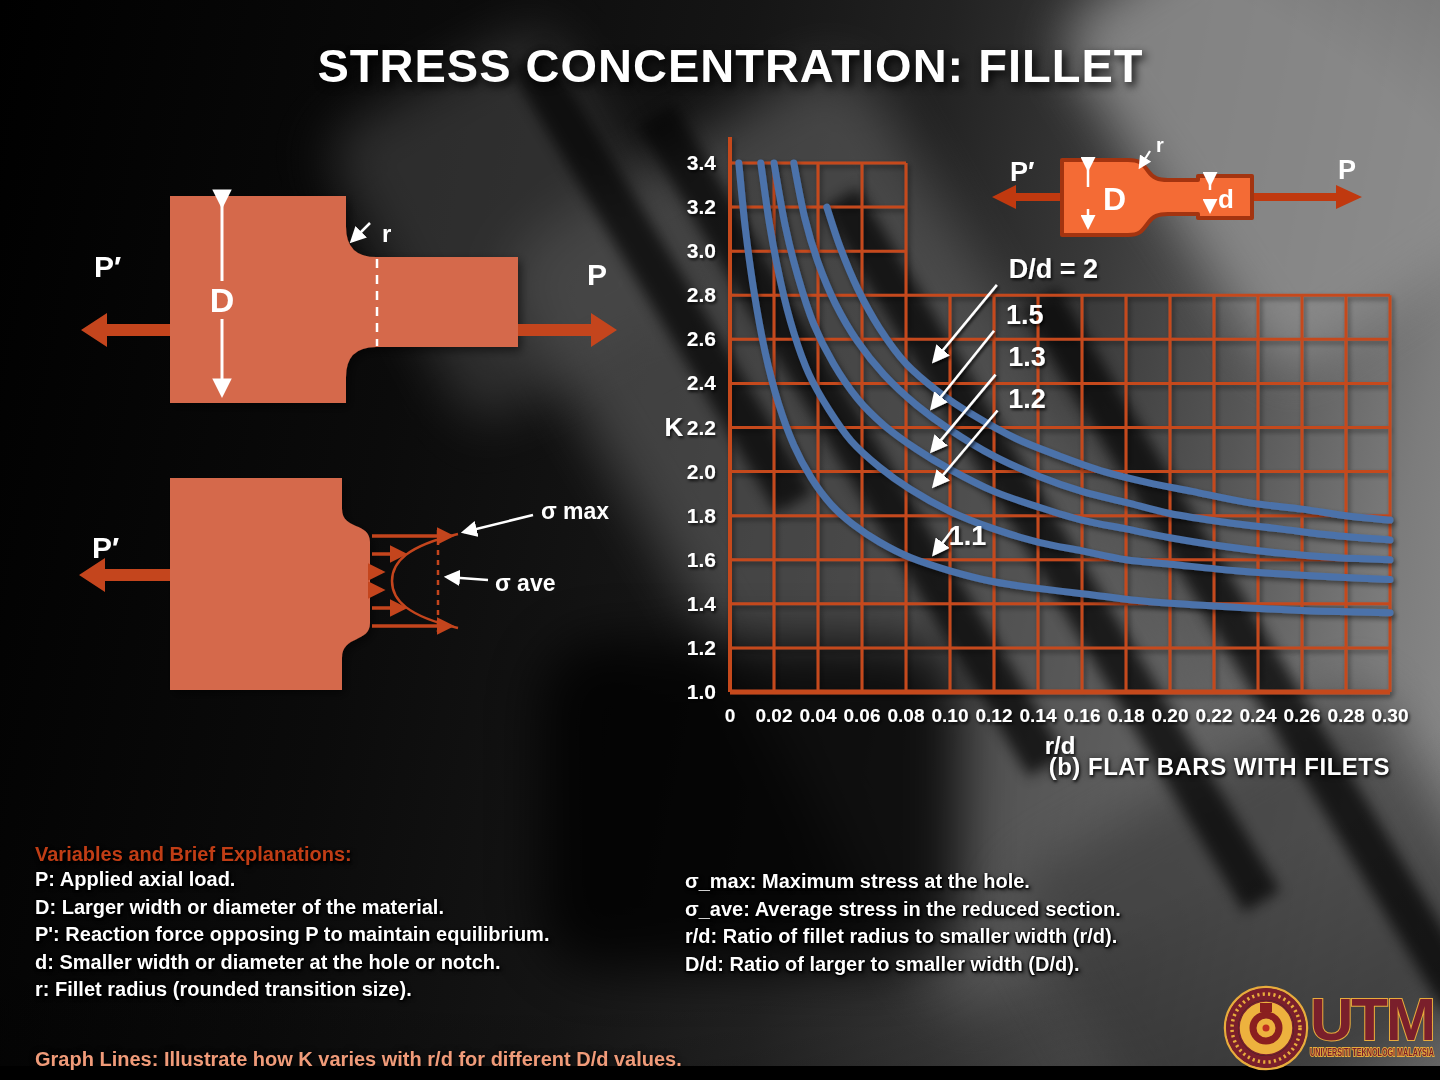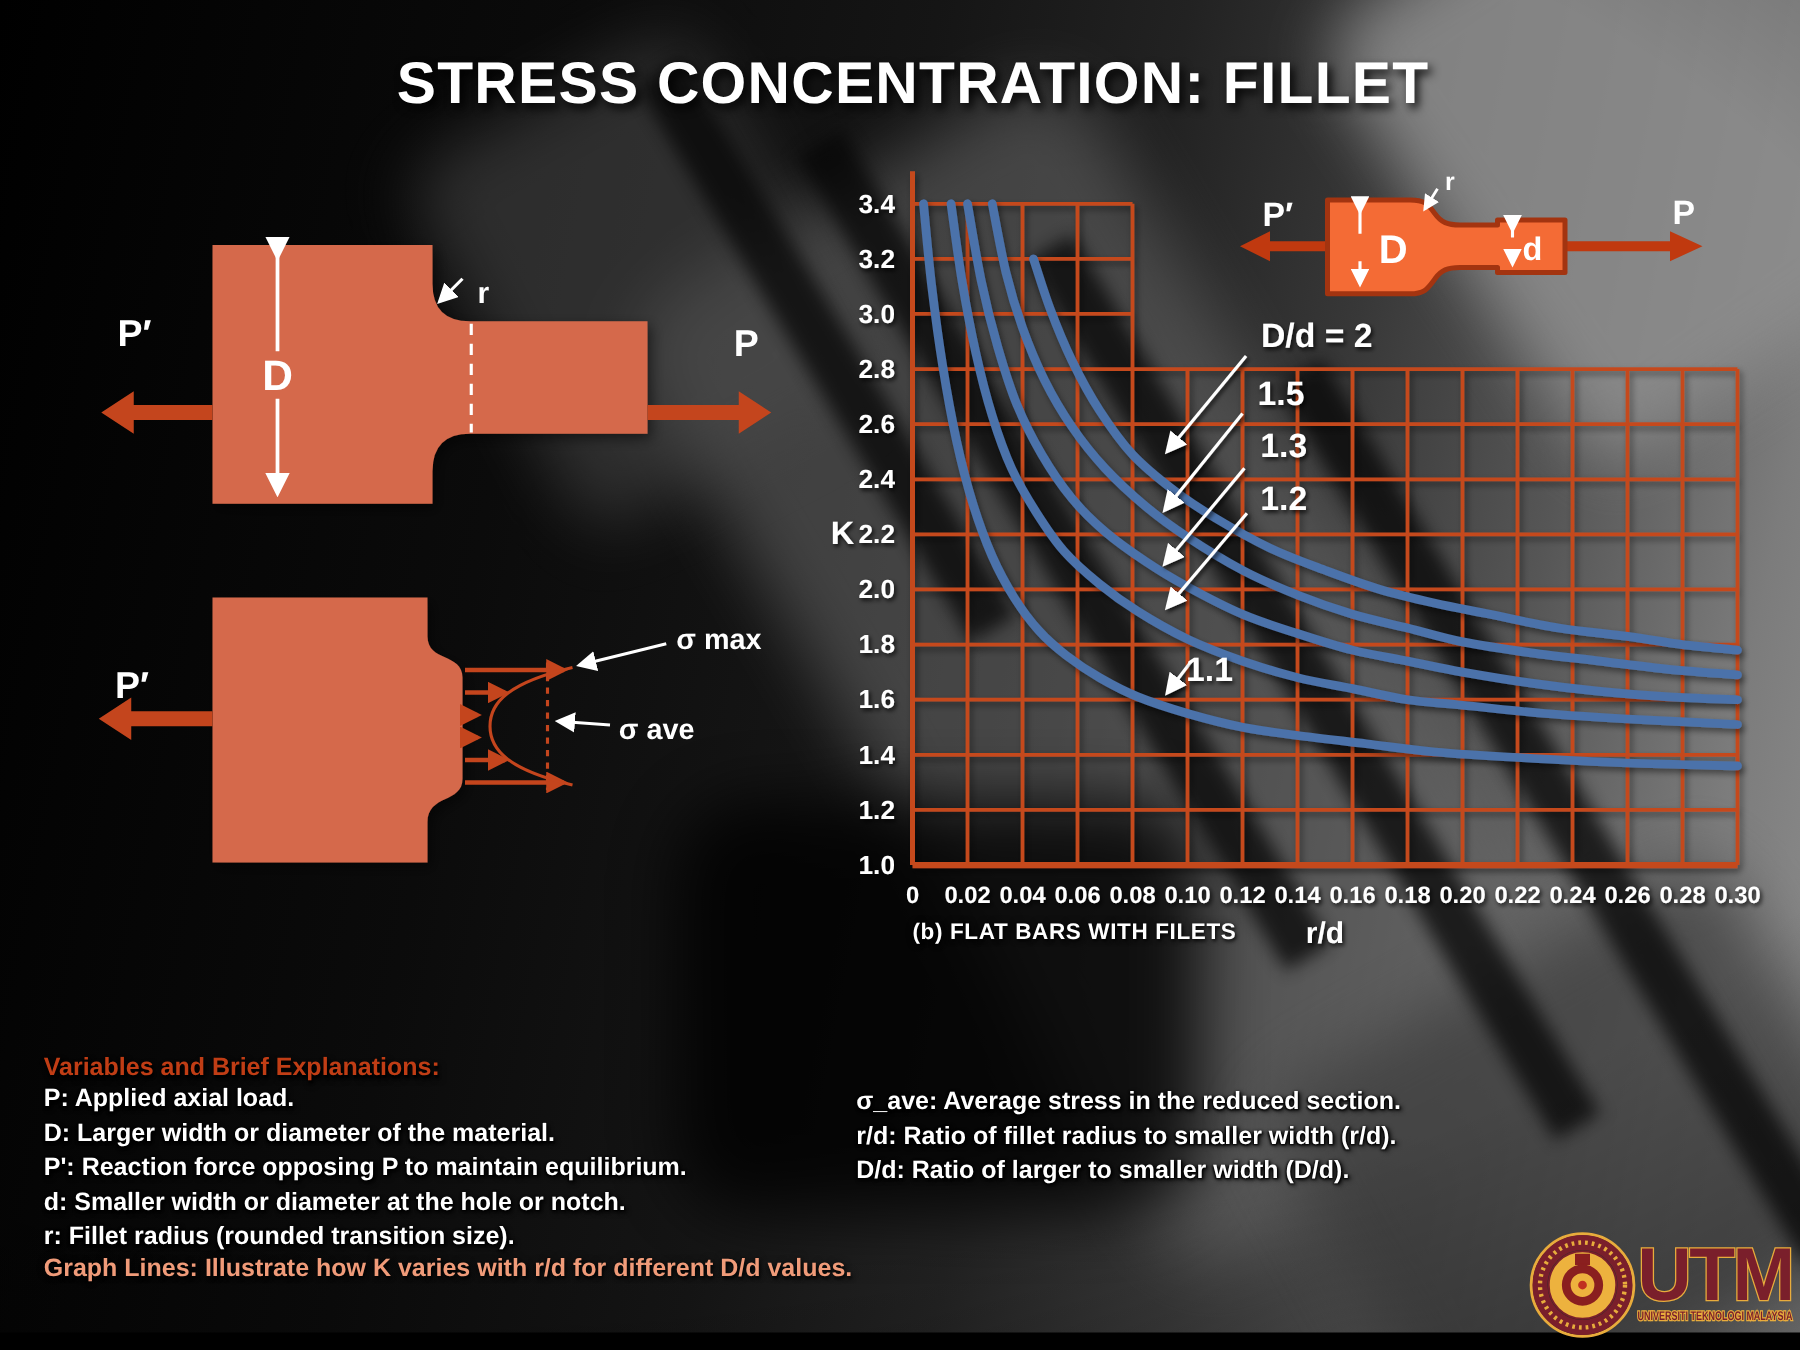--- a/index.html
+++ b/index.html
@@ -21,21 +21,21 @@
   .g4{left:640px;top:20px;height:520px;}
   .vig{position:absolute;inset:0;z-index:1;
        background:radial-gradient(120% 95% at 42% 40%, rgba(0,0,0,0) 55%, rgba(0,0,0,.55) 100%);}
   .botbar{position:absolute;left:0;bottom:0;width:100%;height:14px;background:#000;z-index:1;}
 
   
   .lbl{position:absolute;color:#fff;font-weight:bold;z-index:4;
        text-shadow:1px 2px 3px rgba(0,0,0,.85),0 0 6px rgba(0,0,0,.5);}
   #title{left:0;right:0;top:38px;text-align:center;font-size:47px;letter-spacing:1px;
          text-shadow:3px 4px 8px rgba(0,0,0,.9);}
-  #caption{left:730px;width:660px;top:735px;text-align:left;font-size:18px;letter-spacing:.5px;}
+  #caption{left:730px;width:660px;top:753px;text-align:right;font-size:24px;letter-spacing:.5px;}
 
   svg{position:absolute;z-index:3;overflow:visible;}
   svg text{font-family:"Liberation Sans",sans-serif;}
 
   
   #exp-header{left:35px;top:843px;font-size:20px;}
   .exp-col{position:absolute;z-index:4;}
   #exp-left{left:35px;top:866px;}
   #exp-right{left:685px;top:868px;}
   .exp-line{color:#fff;font-weight:bold;font-size:20px;line-height:27.5px;white-space:nowrap;
@@ -246,25 +246,26 @@
 
   <div class="lbl" id="exp-header" style="color:#C03D15;text-shadow:1px 2px 2px #000,2px 3px 5px rgba(0,0,0,.9);">Variables and Brief Explanations:</div>
   <div class="exp-col" id="exp-left">
     <div class="exp-line">P: Applied axial load.</div>
     <div class="exp-line">D: Larger width or diameter of the material.</div>
     <div class="exp-line">P': Reaction force opposing P to maintain equilibrium.</div>
     <div class="exp-line">d: Smaller width or diameter at the hole or notch.</div>
     <div class="exp-line">r: Fillet radius (rounded transition size).</div>
   </div>
   <div class="exp-col" id="exp-right">
+    <div class="exp-line">σ_max: Maximum stress at the hole.</div>
     <div class="exp-line">σ_ave: Average stress in the reduced section.</div>
     <div class="exp-line">r/d: Ratio of fillet radius to smaller width (r/d).</div>
     <div class="exp-line">D/d: Ratio of larger to smaller width (D/d).</div>
   </div>
-  <div class="lbl" id="exp-footnote" style="color:#F09B79;">Graph Lines: Illustrate how K varies with r/d for different D/d values.</div>
+  <div class="lbl" id="exp-footnote" style="color:#F09B79;margin-top:44px;">Graph Lines: Illustrate how K varies with r/d for different D/d values.</div>
 
   <svg id="logo" width="214" height="90" viewBox="0 0 214 90">
     <g transform="translate(44,46)">
       <circle r="42" fill="#1a0508" opacity="0.35"></circle>
       <circle r="41" fill="none" stroke="#E8AC3C" stroke-width="2.5"></circle>
       <circle r="34" fill="none" stroke="#7A1F2B" stroke-width="12"></circle>
       <circle r="34" fill="none" stroke="#E8AC3C" stroke-width="3.5" stroke-dasharray="2.2 3.2"></circle>
       <circle r="27" fill="#EDB23E" stroke="#7A1F2B" stroke-width="1.5"></circle>
       <rect x="-6" y="-25" width="12" height="9" fill="#8A1F1F"></rect>
       <rect x="-3.5" y="-17" width="7" height="7" fill="#8A1F1F"></rect>

